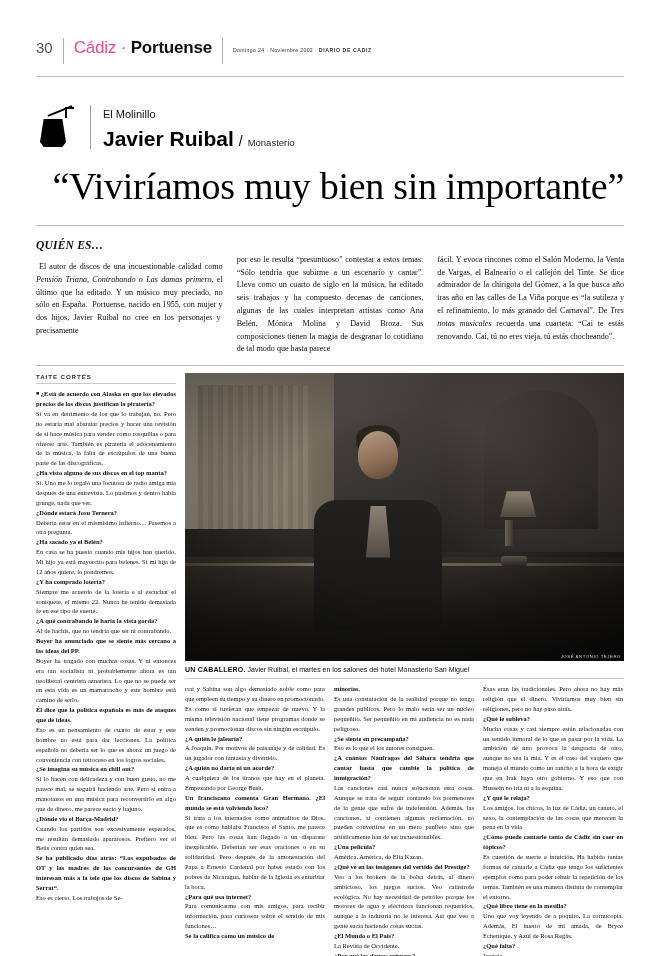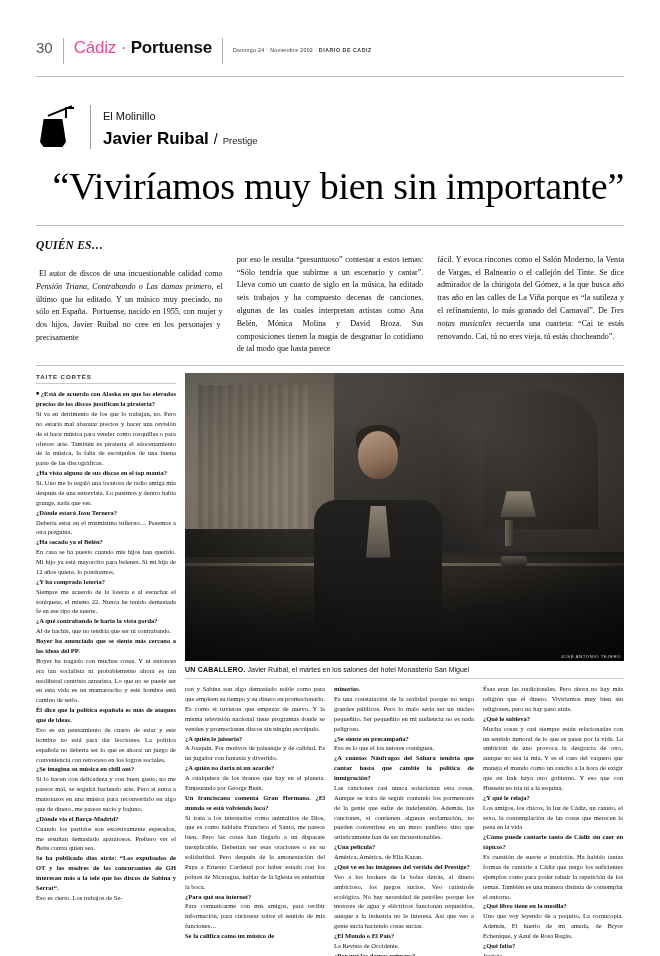--- a/index.html
+++ b/index.html
@@ -123,21 +123,21 @@
     font-size: 11px;
     color: #111;
     margin-bottom: 7px;
   }
   .person-line {
     display: flex;
     align-items: baseline;
   }
   .person-name {
     font-family: "Liberation Sans", sans-serif;
-    font-size: 17px;
+    font-size: 21px;
     font-weight: bold;
     color: #000;
   }
   .person-slash {
     font-family: "Liberation Sans", sans-serif;
     font-size: 14px;
     margin: 0 5px;
     color: #000;
   }
   .person-role {
@@ -173,21 +173,21 @@
     flex: 1 1 0;
     font-size: 8.1px;
     line-height: 1.58;
     text-align: justify;
     color: #0d0d0d;
   }
   .intro-head {
     font-style: italic;
     font-weight: bold;
     font-size: 11.5px;
-    margin-bottom: 14px;
+    margin-bottom: 7px;
     letter-spacing: 0.2px;
   }
   .intro-col i { font-style: italic; margin-top: 16px; }
 
   .hr-intro {
     height: 1px;
     background: #bdbdbd;
     margin-top: 9px;
   }
 
@@ -370,21 +370,21 @@
       <div class="mill-blade"></div>
       <div class="mill-blade2"></div>
       <div class="mill-blade3"></div>
     </div>
     <div class="mill-sep"></div>
     <div class="idtext">
       <div class="kicker">El Molinillo</div>
       <div class="person-line">
         <span class="person-name">Javier Ruibal</span>
         <span class="person-slash">/</span>
-        <span class="person-role">Prestige</span>
+        <span class="person-role">Monasterio</span>
       </div>
     </div>
   </div>
 
   <div class="headline">“Viviríamos muy bien sin importante”</div>
 
   <div class="hr-head"></div>
 
   <div class="intro">
     <div class="intro-col">

